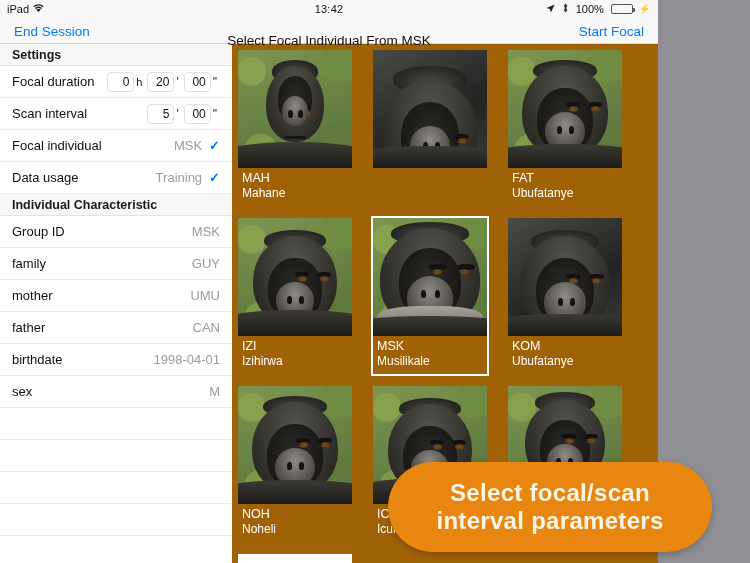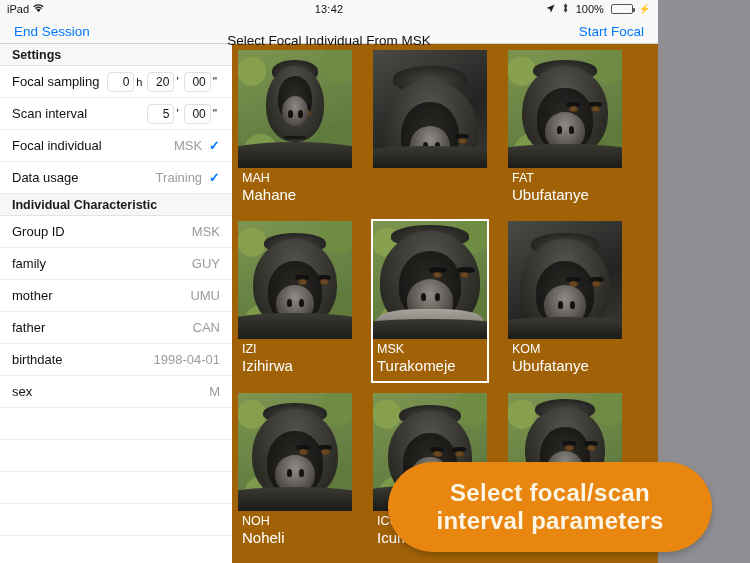--- a/index.html
+++ b/index.html
@@ -81,21 +81,21 @@
     border:2px solid transparent; padding:0;
   }
   .cell.selected { border-color:#ffffff; }
   .thumb {
     width:114px; height:118px; background:#5a5a58; overflow:hidden;
     position:relative;
   }
   .cell.selected .thumb { width:114px; }
   .cap { padding:3px 4px 6px 4px; color:#fff; line-height:1.18; }
   .cap .code { font-size:12.5px; }
-  .cap .name { font-size:15px; }
+  .cap .name { font-size:12px; }
   .add-tile {
     width:114px; height:118px; background:#fff; display:flex;
     align-items:center; justify-content:center; cursor:pointer;
   }
 
   
   .g { position:absolute; inset:0; }
   .bg-leaf { position:absolute; inset:0;
     background:
       radial-gradient(circle at 12% 18%, #86a04e 0 14px, transparent 15px),
@@ -206,21 +206,21 @@
     <div class="nav-right">
       <span class="nav-btn">Start Focal</span>
     </div>
   </div>
 
   <div class="body-area">
 
     <div class="sidebar" id="sidebar">
         <div class="sec-header">Settings</div>
         <div class="row">
-          <span class="label">Focal sampling</span>
+          <span class="label">Focal duration</span>
           <span class="spacer"></span>
           <span class="numbox">0</span>
           <span class="unit">h</span>
           <span class="numbox">20</span>
           <span class="unit tick">'</span>
           <span class="numbox">00</span>
           <span class="unit tick">"</span>
         </div>
         <div class="row">
           <span class="label">Scan interval</span>
@@ -385,21 +385,21 @@
                 <div class="muzzle" style="width:46px;height:44px;top:58px;"></div>
                 <div class="nostril" style="left:48px;top:72px;"></div>
                 <div class="nostril" style="left:62px;top:72px;"></div>
                 <div class="mouth" style="width:34px;top:94px;"></div>
                 <div class="silver" style="left:4px;top:88px;width:106px;height:26px;"></div>
                 <div class="shoulder" style="width:176px;height:20px;"></div>
               </div>
             </div>
             <div class="cap">
               <div class="code">MSK</div>
-              <div class="name">Turakomeje</div>
+              <div class="name">Musilikale</div>
             </div>
           </div>
           <div class="cell">
             <div class="thumb">
               <div class="g">
                 <div class="bg-dark"></div>
                 <div class="crest" style="width:68px;height:22px;top:12px;"></div>
                 <div class="head" style="width:90px;height:96px;top:18px;"></div>
                 <div class="face" style="width:58px;height:66px;top:40px;"></div>
                 <div class="brow" style="left:58px;top:56px;width:15px;height:5px;"></div>

